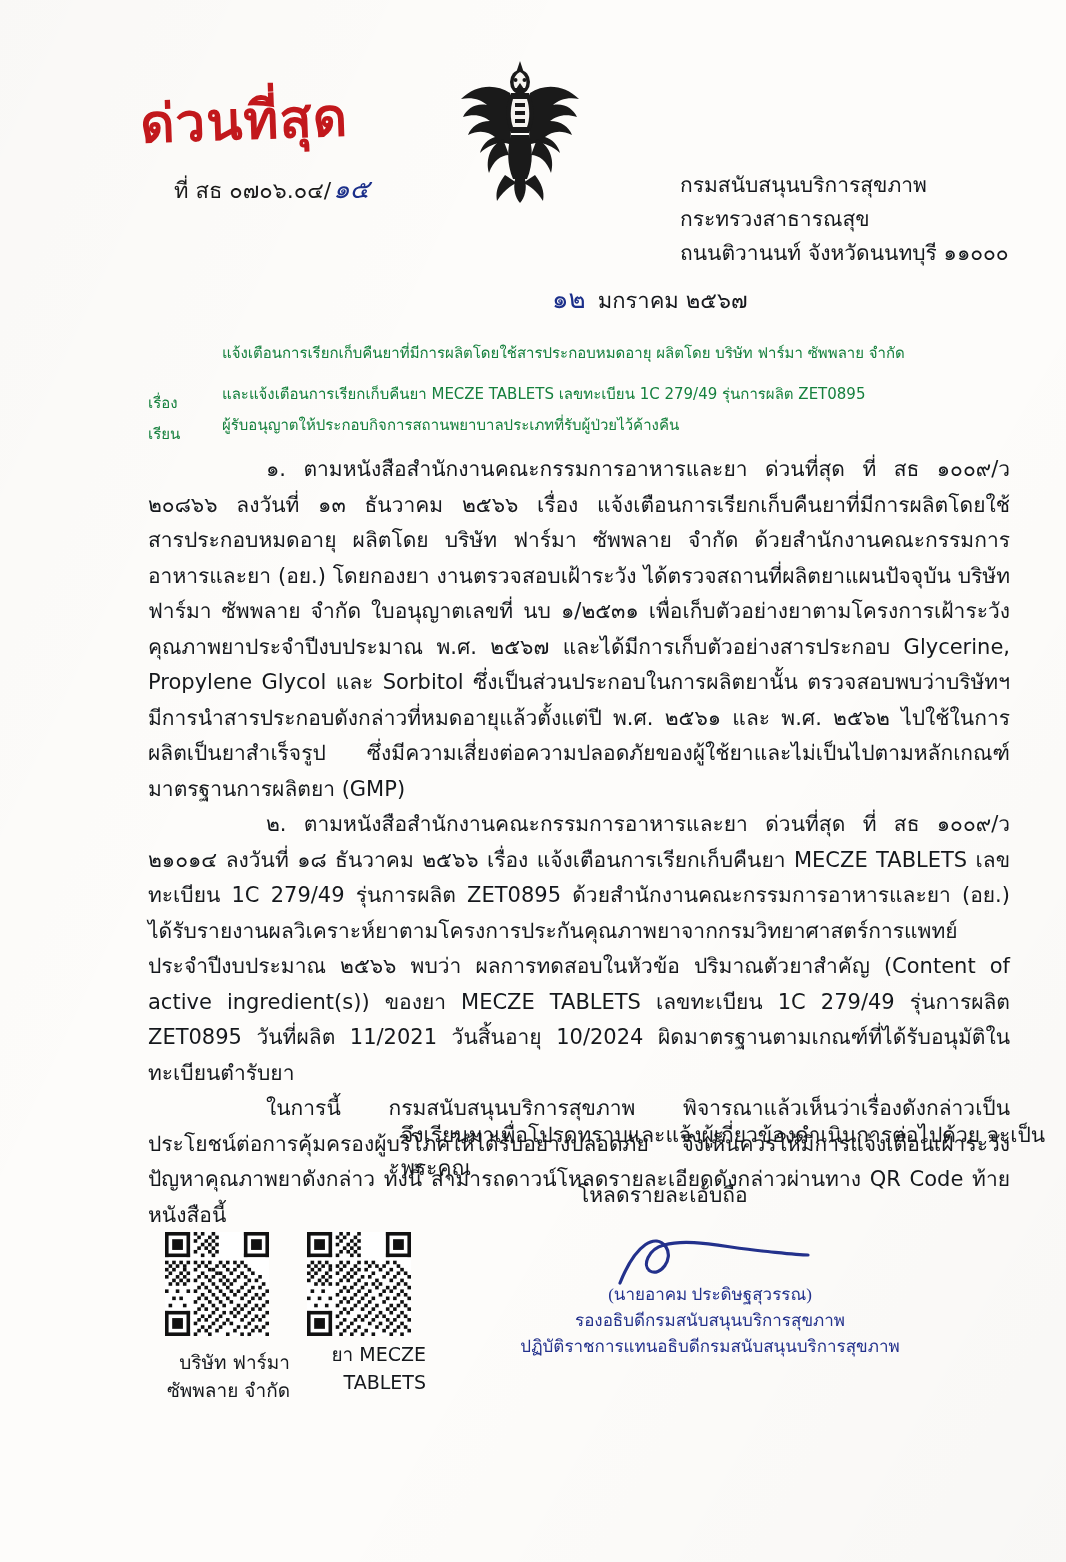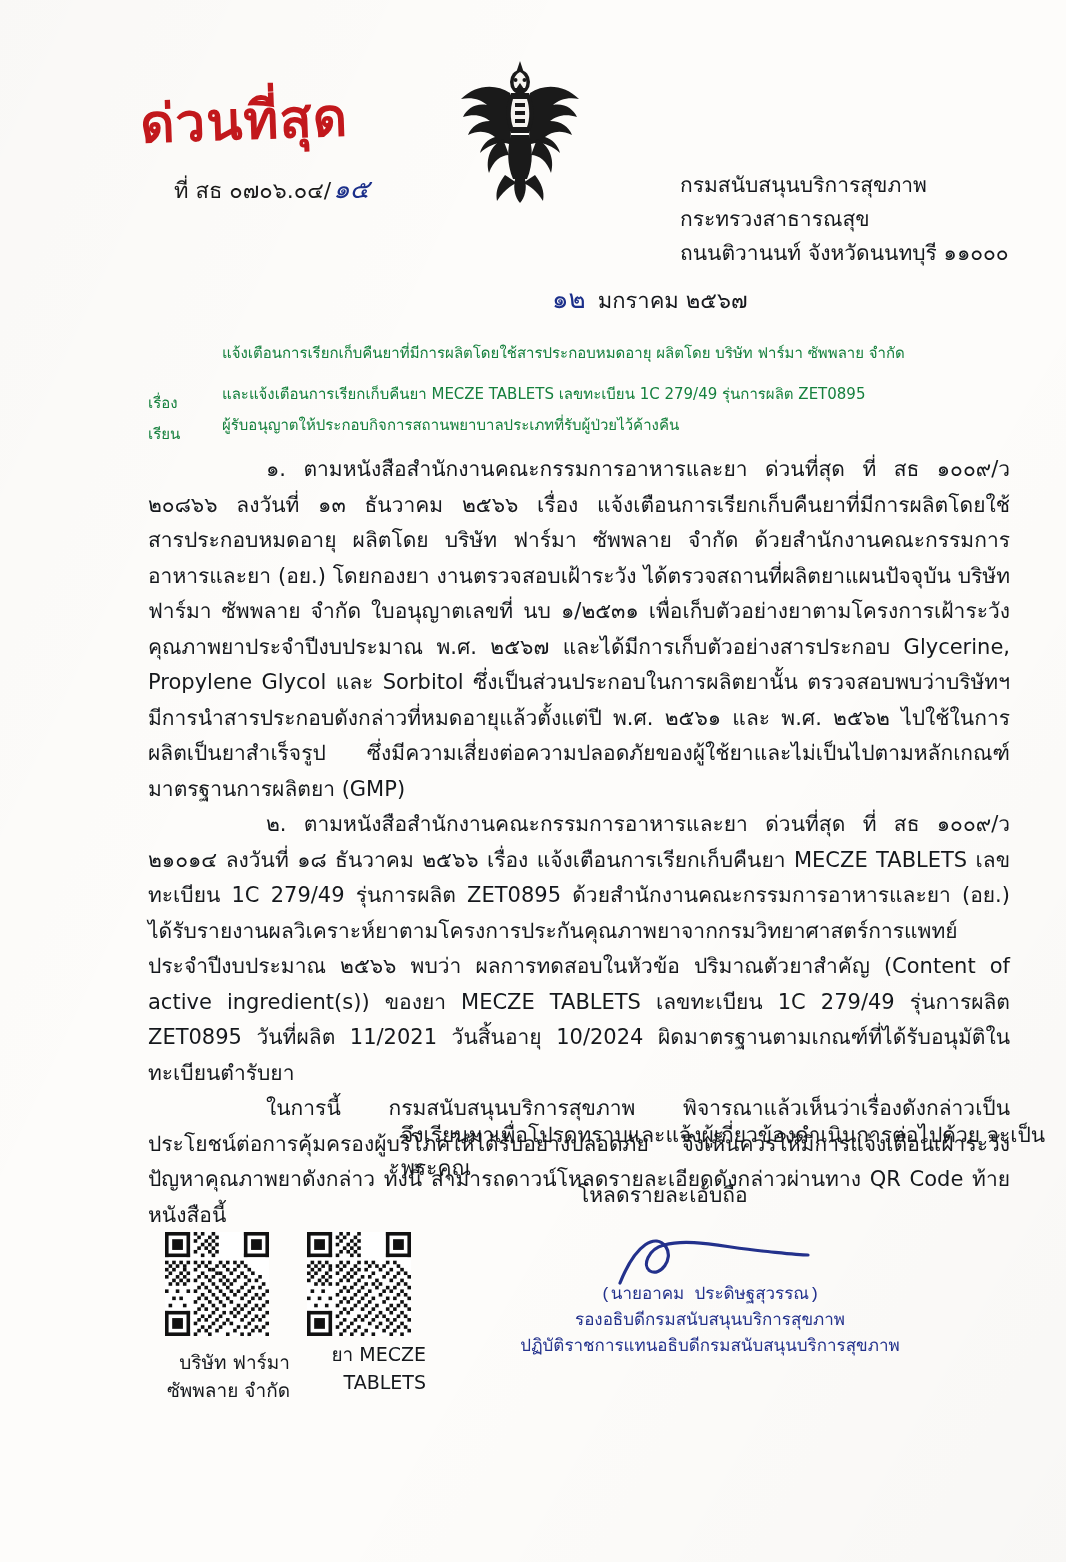--- a/index.html
+++ b/index.html
@@ -150,21 +150,21 @@
     top: 1225px;
     width: 200px;
     height: 70px;
   }
   .sign-block {
     position: absolute;
     left: 500px;
     top: 1282px;
     width: 420px;
     text-align: center;
-    font-family: Liberation Mono, monospace;
+    font-family: Liberation Serif, serif;
     font-size: 17px;
     line-height: 26px;
     color: #23318c;
   }
 
   .qr {
     position: absolute;
     image-rendering: pixelated;
   }
   .qr-caption {

